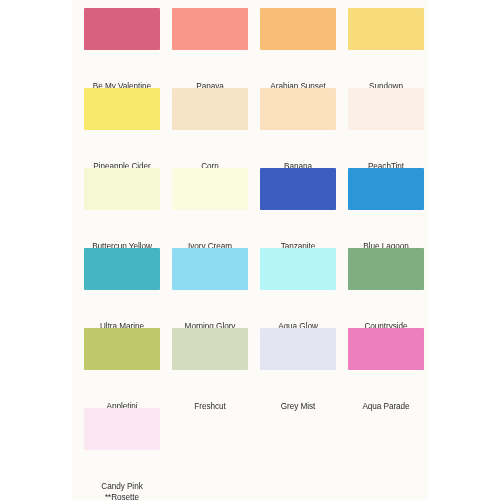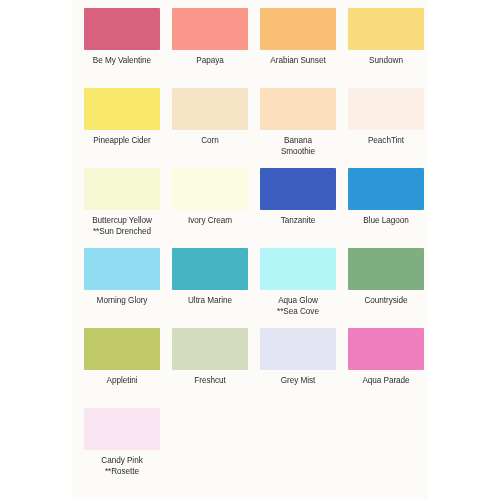--- a/index.html
+++ b/index.html
@@ -37,20 +37,21 @@
     box-sizing: border-box;
     padding: 0 6px;
   }
 
   .swatch-cell {
     position: relative;
     display: flex;
     flex-direction: column;
     align-items: center;
     box-sizing: border-box;
+    gap: 26px;
   }
 
   .swatch-chip {
     width: 76px;
     height: 42px;
     margin-top: 2px;
     border-radius: 1px;
     flex: 0 0 auto;
   }
 
@@ -115,26 +116,26 @@
       </div>
       <div class="swatch-cell">
         <div class="swatch-chip" style="background-color: rgb(59, 94, 192);"></div>
         <div class="swatch-label">Tanzanite</div>
       </div>
       <div class="swatch-cell">
         <div class="swatch-chip" style="background-color: rgb(43, 150, 216);"></div>
         <div class="swatch-label">Blue Lagoon</div>
       </div>
       <div class="swatch-cell">
+        <div class="swatch-chip" style="background-color: rgb(69, 181, 195);"></div>
+        <div class="swatch-label">Ultra Marine</div>
+      </div>
+      <div class="swatch-cell">
         <div class="swatch-chip" style="background-color: rgb(143, 220, 242);"></div>
         <div class="swatch-label">Morning Glory</div>
-      </div>
-      <div class="swatch-cell">
-        <div class="swatch-chip" style="background-color: rgb(69, 181, 195);"></div>
-        <div class="swatch-label">Ultra Marine</div>
       </div>
       <div class="swatch-cell">
         <div class="swatch-chip" style="background-color: rgb(180, 245, 247);"></div>
         <div class="swatch-label">Aqua Glow
 **Sea Cove</div>
       </div>
       <div class="swatch-cell">
         <div class="swatch-chip" style="background-color: rgb(127, 174, 128);"></div>
         <div class="swatch-label">Countryside</div>
       </div>

